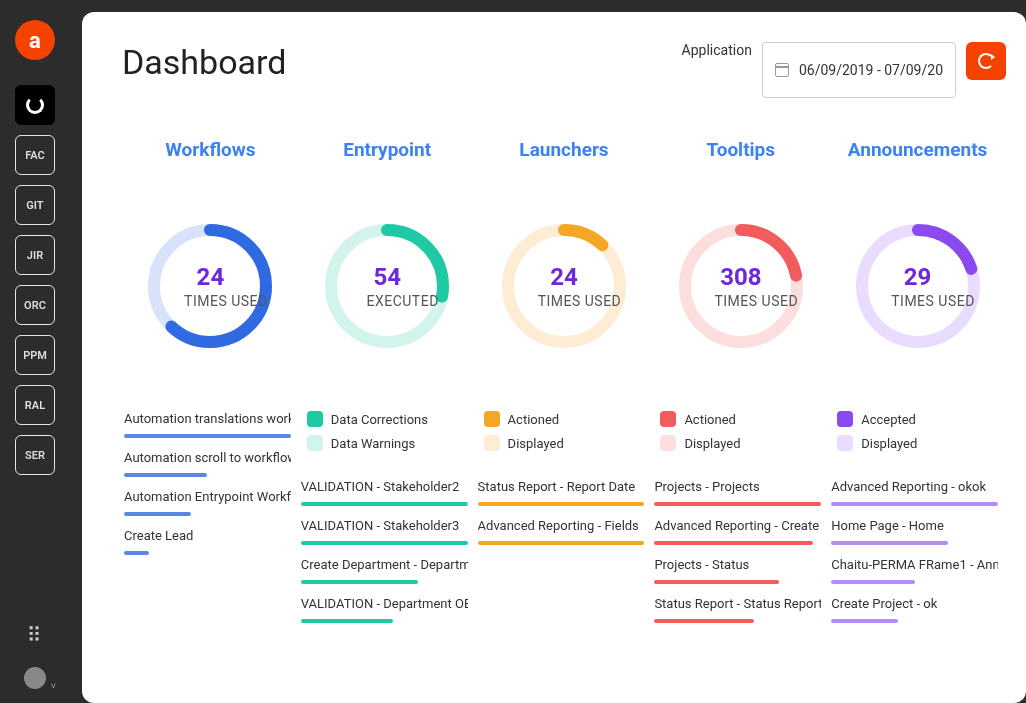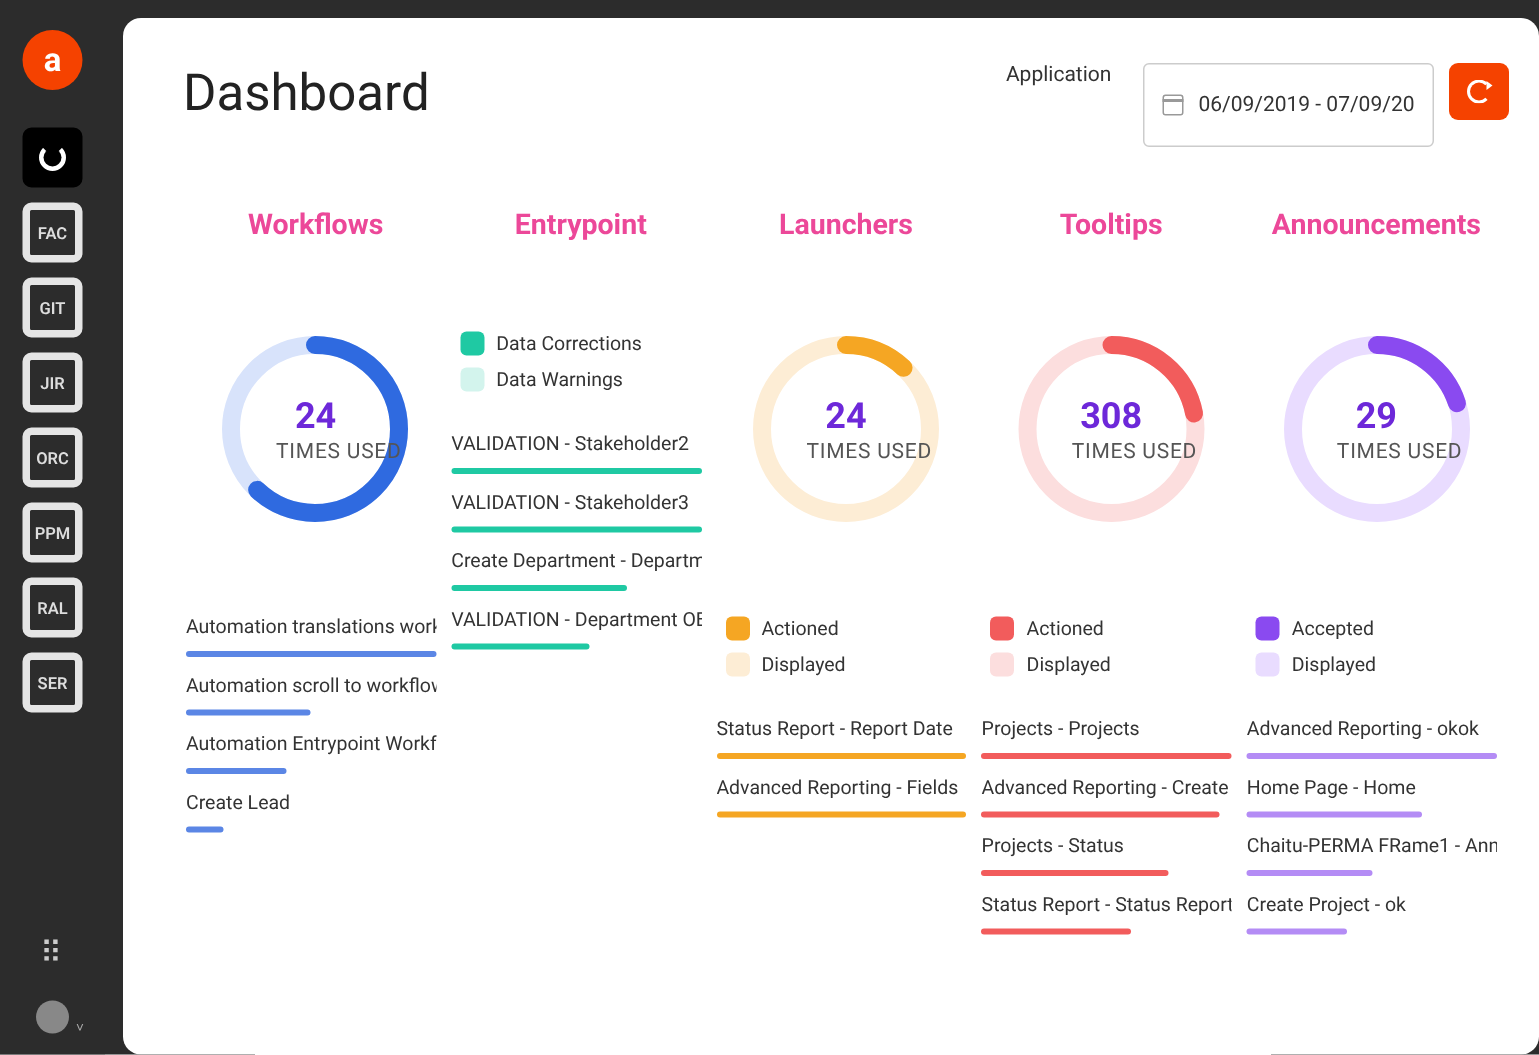--- a/index.html
+++ b/index.html
@@ -31,21 +31,21 @@
   display: flex;
   align-items: center;
   justify-content: center;
   font-weight: 700;
   font-size: 22px;
   margin-bottom: 15px;
 }
 .side-item {
   width: 40px;
   height: 40px;
-  border: 5px solid #e5e5e5;
+  border: 1px solid #e5e5e5;
   border-radius: 6px;
   color: #ddd;
   font-size: 11px;
   font-weight: 600;
   display: flex;
   align-items: center;
   justify-content: center;
   cursor: pointer;
 }
 .side-item.active {
@@ -106,21 +106,21 @@
 }
 .page-title {
   font-size: 34px;
   font-weight: 400;
   color: #222;
   flex: 1;
 }
 .filter-label {
   font-size: 14px;
   color: #333;
-  margin-right: 21px;
+  margin-right: 10px;
 }
 .select-box {
   height: 38px;
   border: 1px solid #ccc;
   border-radius: 4px;
   padding: 0 30px 0 12px;
   font-size: 14px;
   color: #333;
   display: flex;
   align-items: center;
@@ -202,21 +202,21 @@
 .col {
   flex: 1;
   min-width: 0;
   display: flex;
   flex-direction: column;
   align-items: center;
 }
 .col-title {
   font-size: 19px;
   font-weight: 700;
-  color: #ec4899;
+  color: #3b82f6;
   margin-bottom: 60px;
 }
 
 
 .donut-wrap {
   position: relative;
   width: 130px;
   height: 130px;
   margin-bottom: 60px;
 }
@@ -338,20 +338,29 @@
           <div class="link-item">Automation scroll to workflow.</div>
           <div class="link-bar" style="background: rgb(91, 134, 229); width: 50%;"></div>
           <div class="link-item">Automation Entrypoint Workflo</div>
           <div class="link-bar" style="background: rgb(91, 134, 229); width: 40%;"></div>
           <div class="link-item">Create Lead</div>
           <div class="link-bar" style="background: rgb(91, 134, 229); width: 15%;"></div>
         </div>
       </div>
       <div class="col">
         <div class="col-title">Entrypoint</div>
+        <div class="donut-wrap">
+    <svg viewBox="0 0 130 130">
+      <circle cx="65" cy="65" r="56" fill="none" stroke="#d3f4ed" stroke-width="12"></circle>
+      <circle cx="65" cy="65" r="56" fill="none" stroke="#1fc9a3" stroke-width="12" stroke-linecap="round" stroke-dasharray="98.52034561657592 351.85837720205683"></circle>
+    </svg>
+    <div class="donut-center">
+      <div class="donut-num">54</div>
+      <div class="donut-label">EXECUTED</div>
+    </div></div>
         <div class="legend">
           <div class="legend-row">
             <span class="legend-sw" style="background:#1fc9a3"></span>
             <span>Data Corrections</span>
           </div>
           <div class="legend-row">
             <span class="legend-sw" style="background:#d3f4ed"></span>
             <span>Data Warnings</span>
           </div>
         </div>

